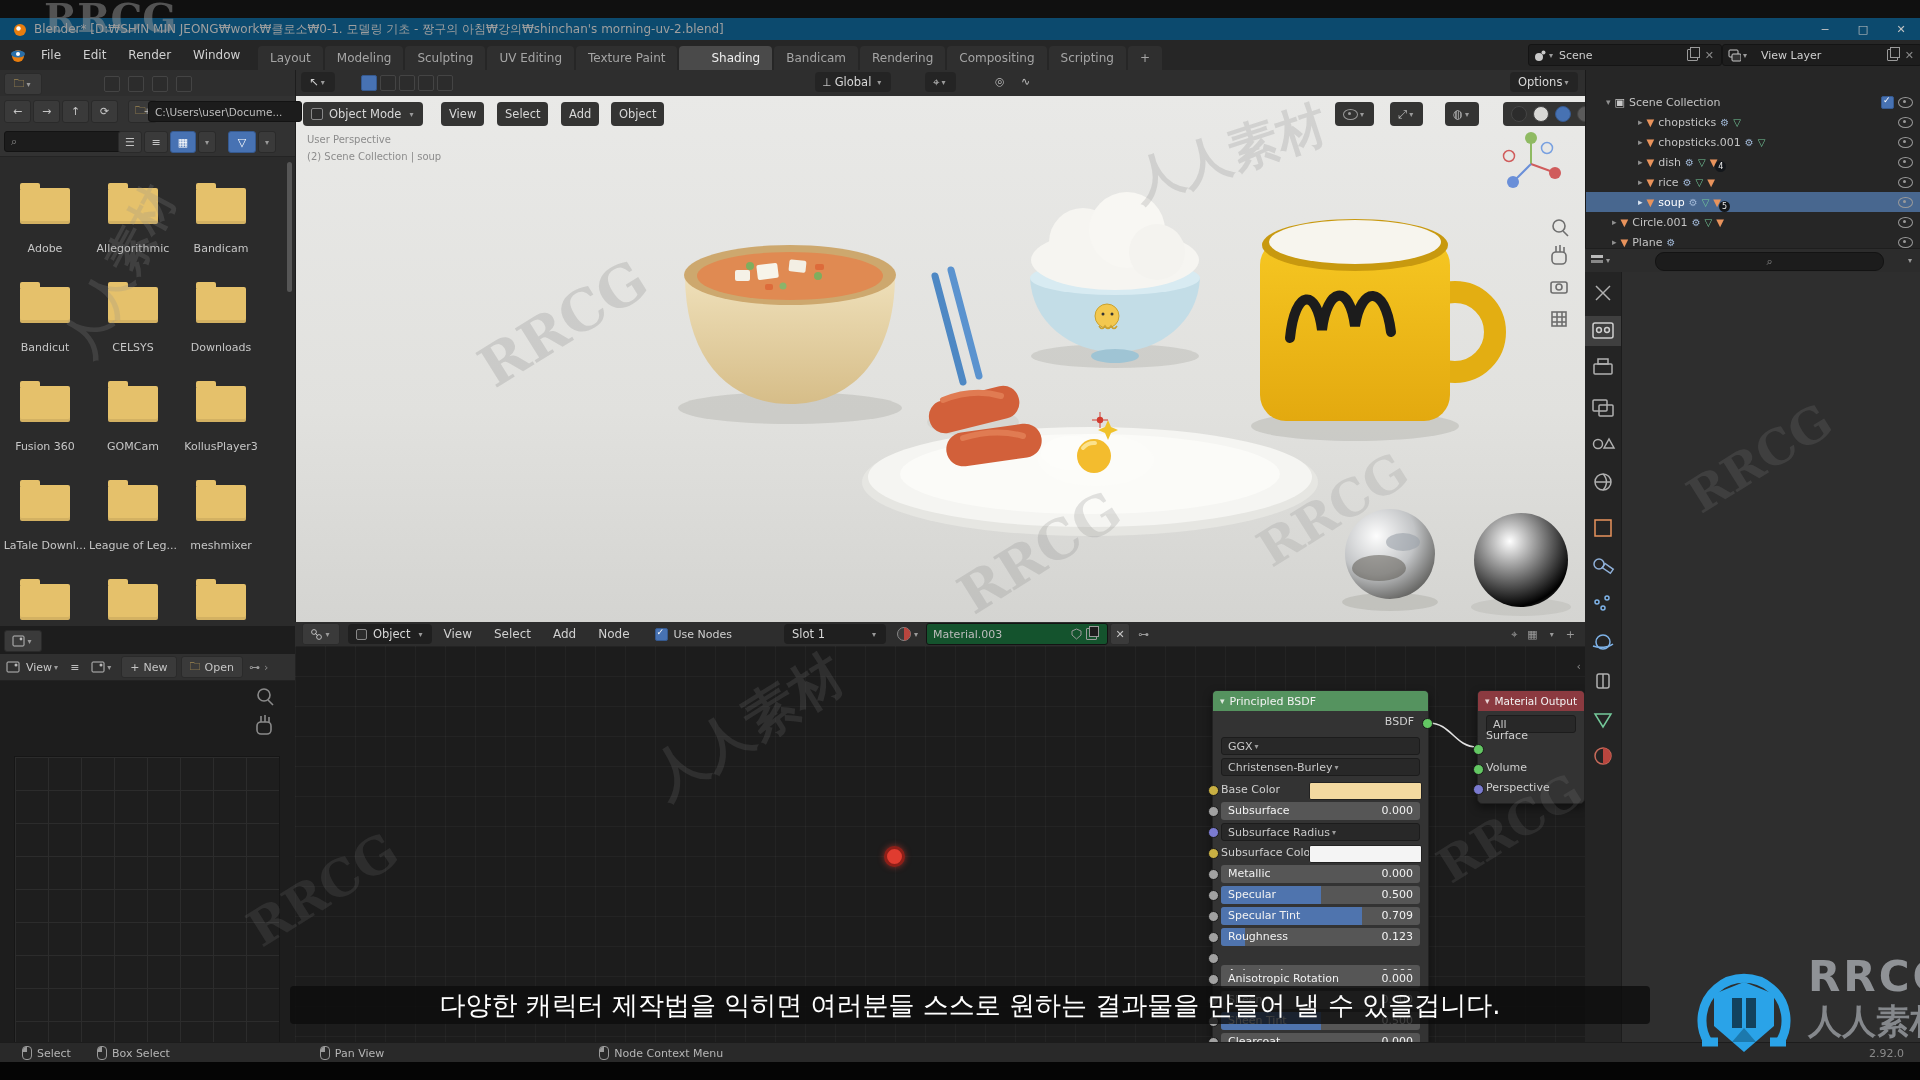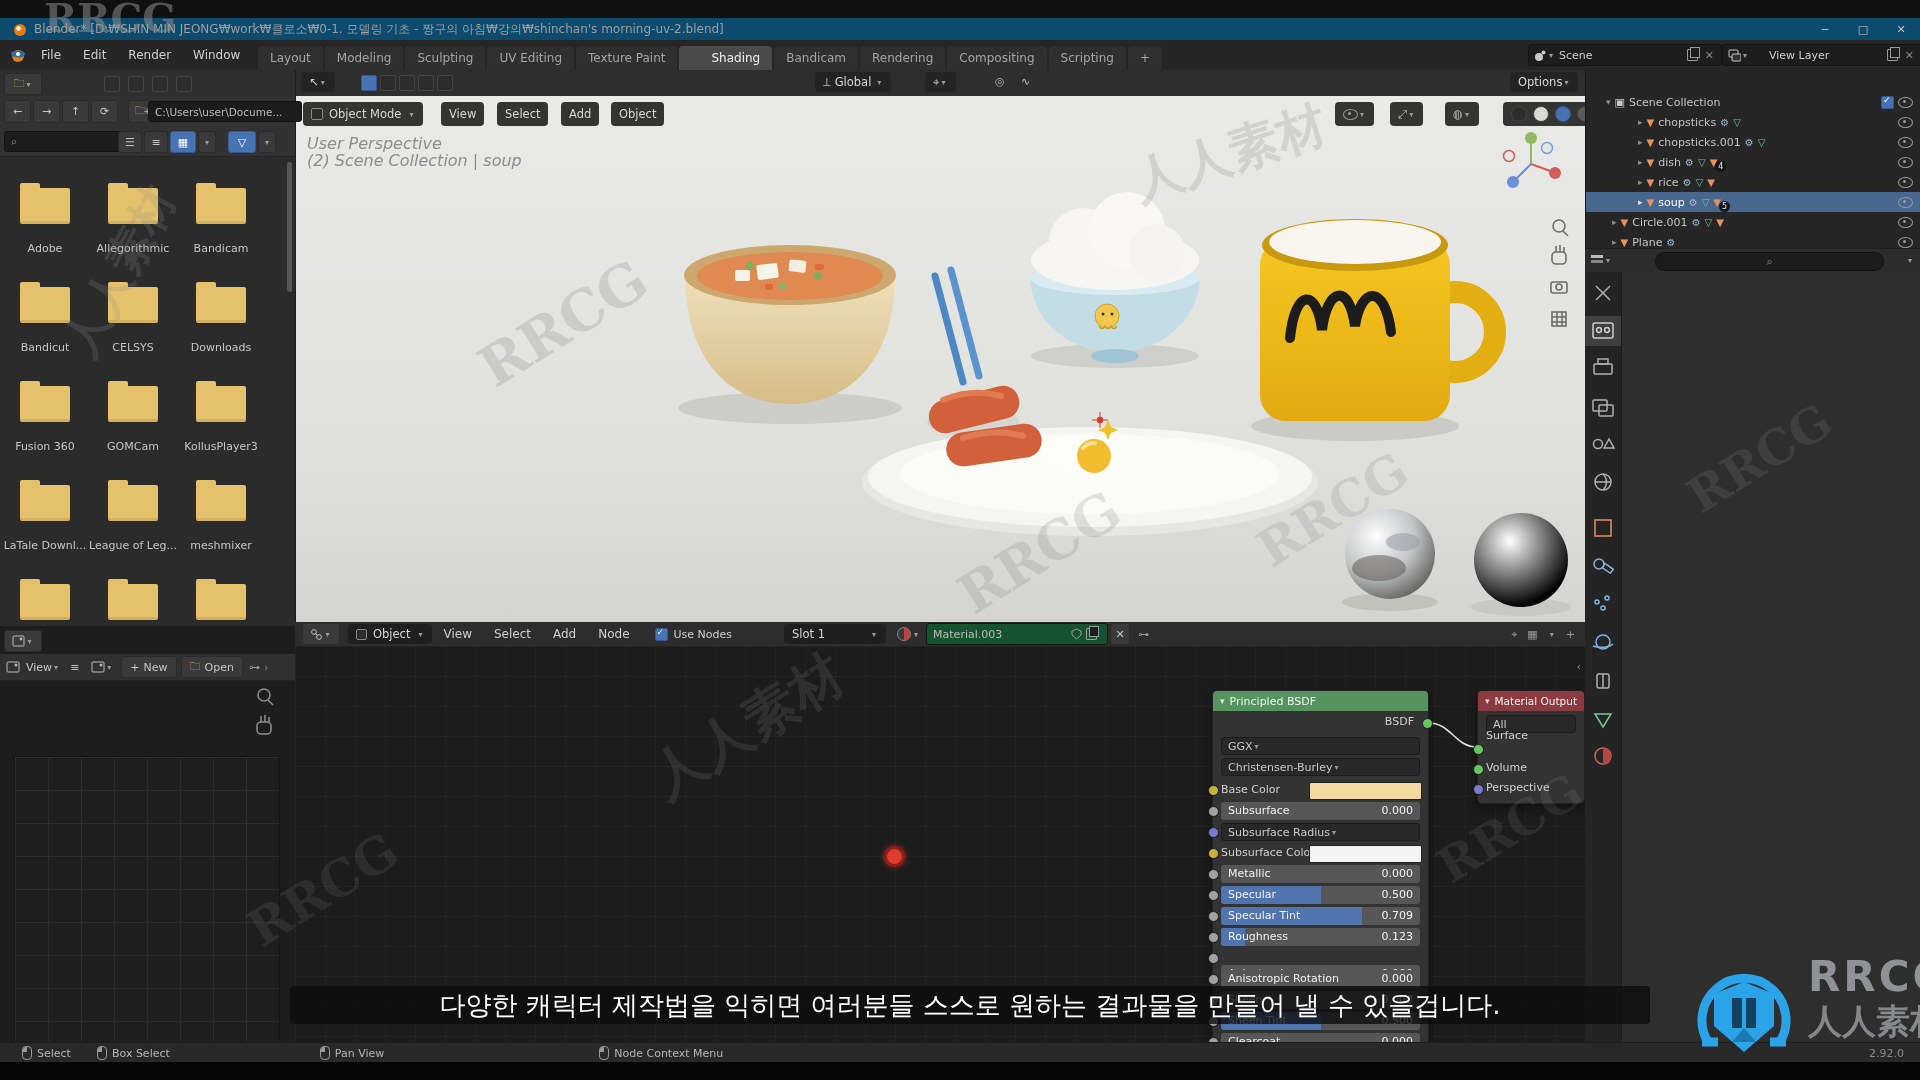--- a/index.html
+++ b/index.html
@@ -55,21 +55,21 @@
   .nhead{height:20px;border-radius:4px 4px 0 0;color:#f2f2f2;font-size:11px;display:flex;align-items:center;padding-left:7px;gap:5px;}
   .ndd{position:absolute;left:8px;width:199px;height:18px;background:#282828;border:1px solid #1c1c1c;border-radius:3px;color:#c9c9c9;font-size:11px;line-height:17px;padding:0 6px;box-sizing:border-box;display:flex;}
   .nslider{position:absolute;left:8px;width:199px;height:18px;background:#565656;border-radius:3px;overflow:hidden;font-size:11px;color:#f2f2f2;}
   .nfill{position:absolute;left:0;top:0;bottom:0;background:#4f74ae;}
   .nsl{position:absolute;left:7px;top:1px;line-height:16px;}
   .nsv{position:absolute;right:7px;top:1px;line-height:16px;}
   .nlabel{position:absolute;left:8px;color:#cfcfcf;font-size:11px;line-height:18px;}
   .swatch{position:absolute;left:96px;width:111px;height:16px;border-radius:2px;border:1px solid #222;}
   .sock{position:absolute;width:9px;height:9px;border-radius:50%;border:1px solid #1a1a1a;}
   
-  .vp-info{color:#8c8c8c;font-size:16px;font-style:italic;}
+  .vp-info{color:#8c8c8c;font-size:10px;}
   .tool-sq{width:14px;height:14px;border:1px solid #444;background:#2c2c2c;border-radius:2px;}
   .tool-sq.on{background:#4772b3;border-color:#35598f;}
   
   .statusbar{left:0;top:1042px;width:1920px;height:20px;background:#292929;border-top:1px solid #1c1c1c;display:flex;align-items:center;color:#b5b5b5;}
   .mouse{width:8px;height:12px;border:1px solid #999;border-radius:4px;position:relative;display:inline-block;margin-right:5px;}
   .mouse:after{content:'';position:absolute;left:0;top:0;width:4px;height:5px;background:#999;border-radius:3px 0 0 0;}
   .wm{position:absolute;font-family:"DejaVu Serif","Liberation Serif",serif;font-weight:bold;pointer-events:none;z-index:60;}
   .subtitle{position:absolute;left:290px;top:986px;width:1360px;height:38px;background:rgba(12,12,12,.78);border-radius:4px;display:flex;align-items:center;justify-content:center;color:#fff;font-size:26px;z-index:70;white-space:nowrap;}
   .coloso{position:absolute;left:1628px;top:62px;font-size:44px;font-weight:bold;color:#fff;z-index:40;letter-spacing:1px;}
   .coloso b{color:#f5c518;}
@@ -131,21 +131,21 @@
       <span style="flex:1;margin-left:4px">Scene</span>
       <span class="pages"></span>
       <span class="xglyph">✕</span>
     </div>
     <div class="abs idfield" style="left:1722px;top:4px;width:190px">
       <svg width="14" height="14">
           <rect x="2" y="2" width="9" height="7" rx="1" fill="none" stroke="#c9c9c9"></rect>
           <rect x="5" y="6" width="9" height="7" rx="1" fill="#333" stroke="#c9c9c9"></rect>
         </svg>
       <span class="chev">▾</span>
-      <span style="flex:1;margin-left:20px">View Layer</span>
+      <span style="flex:1;margin-left:12px">View Layer</span>
       <span class="pages"></span>
       <span class="xglyph">✕</span>
     </div>
   </div>
 
   <div class="abs" style="left:295px;top:70px;width:1290px;height:26px;background:#2e2e2e;border-bottom:1px solid #232323">
     <div class="abs pill" style="left:6px;top:2px;height:20px">
       <span style="color:#cfcfcf">↖</span>
         <span class="chev">▾</span>
     </div>

